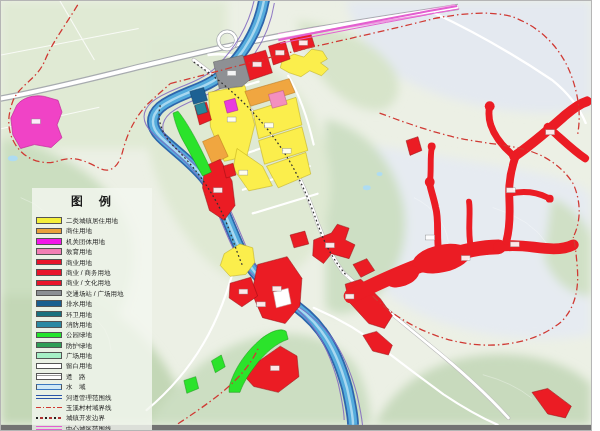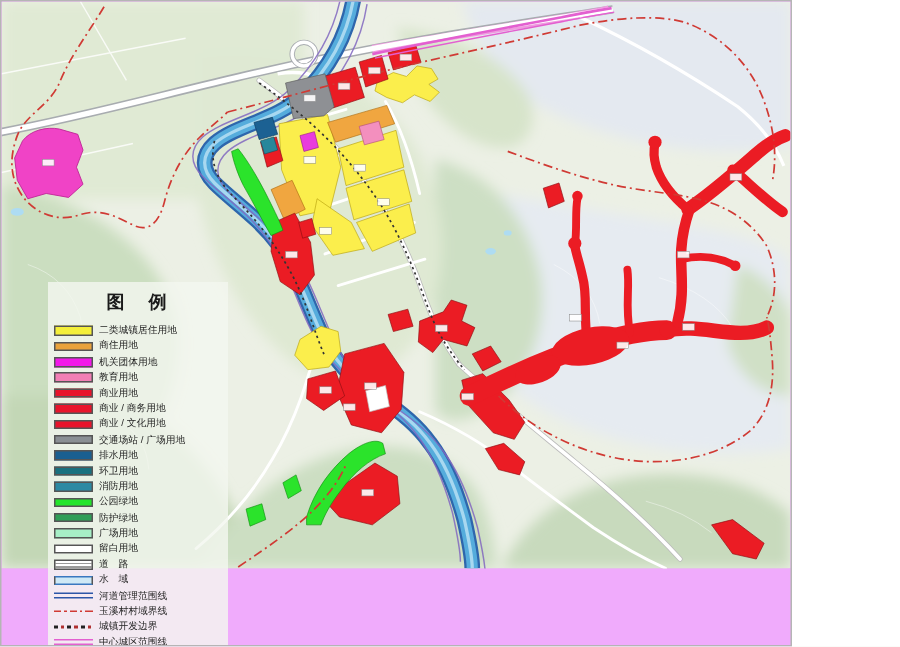--- a/index.html
+++ b/index.html
@@ -1,20 +1,20 @@
 <!DOCTYPE html>
 <html><head>
 <meta charset="utf-8">
 <style>
   html,body{margin:0;padding:0;background:#fff;}
   .stage{
-    position:relative;width:528px;height:431px;overflow:hidden;
+    position:relative;width:592px;height:431px;overflow:hidden;
     border:1px solid #b5b5b5;box-sizing:border-box;
     font-family:"Liberation Sans","DejaVu Sans",sans-serif;
-    background:#f0abfc;
+    background:#737373;
   }
   .map-svg{position:absolute;inset:0;}
   
   .legend{
     position:absolute;left:31px;top:187px;width:120px;
     background:rgba(243,247,239,0.82);
     padding:3px 4px 5px 4px;box-sizing:border-box;
   }
   .legend-title{
     font-size:12px;font-weight:bold;color:#1a1a1a;

